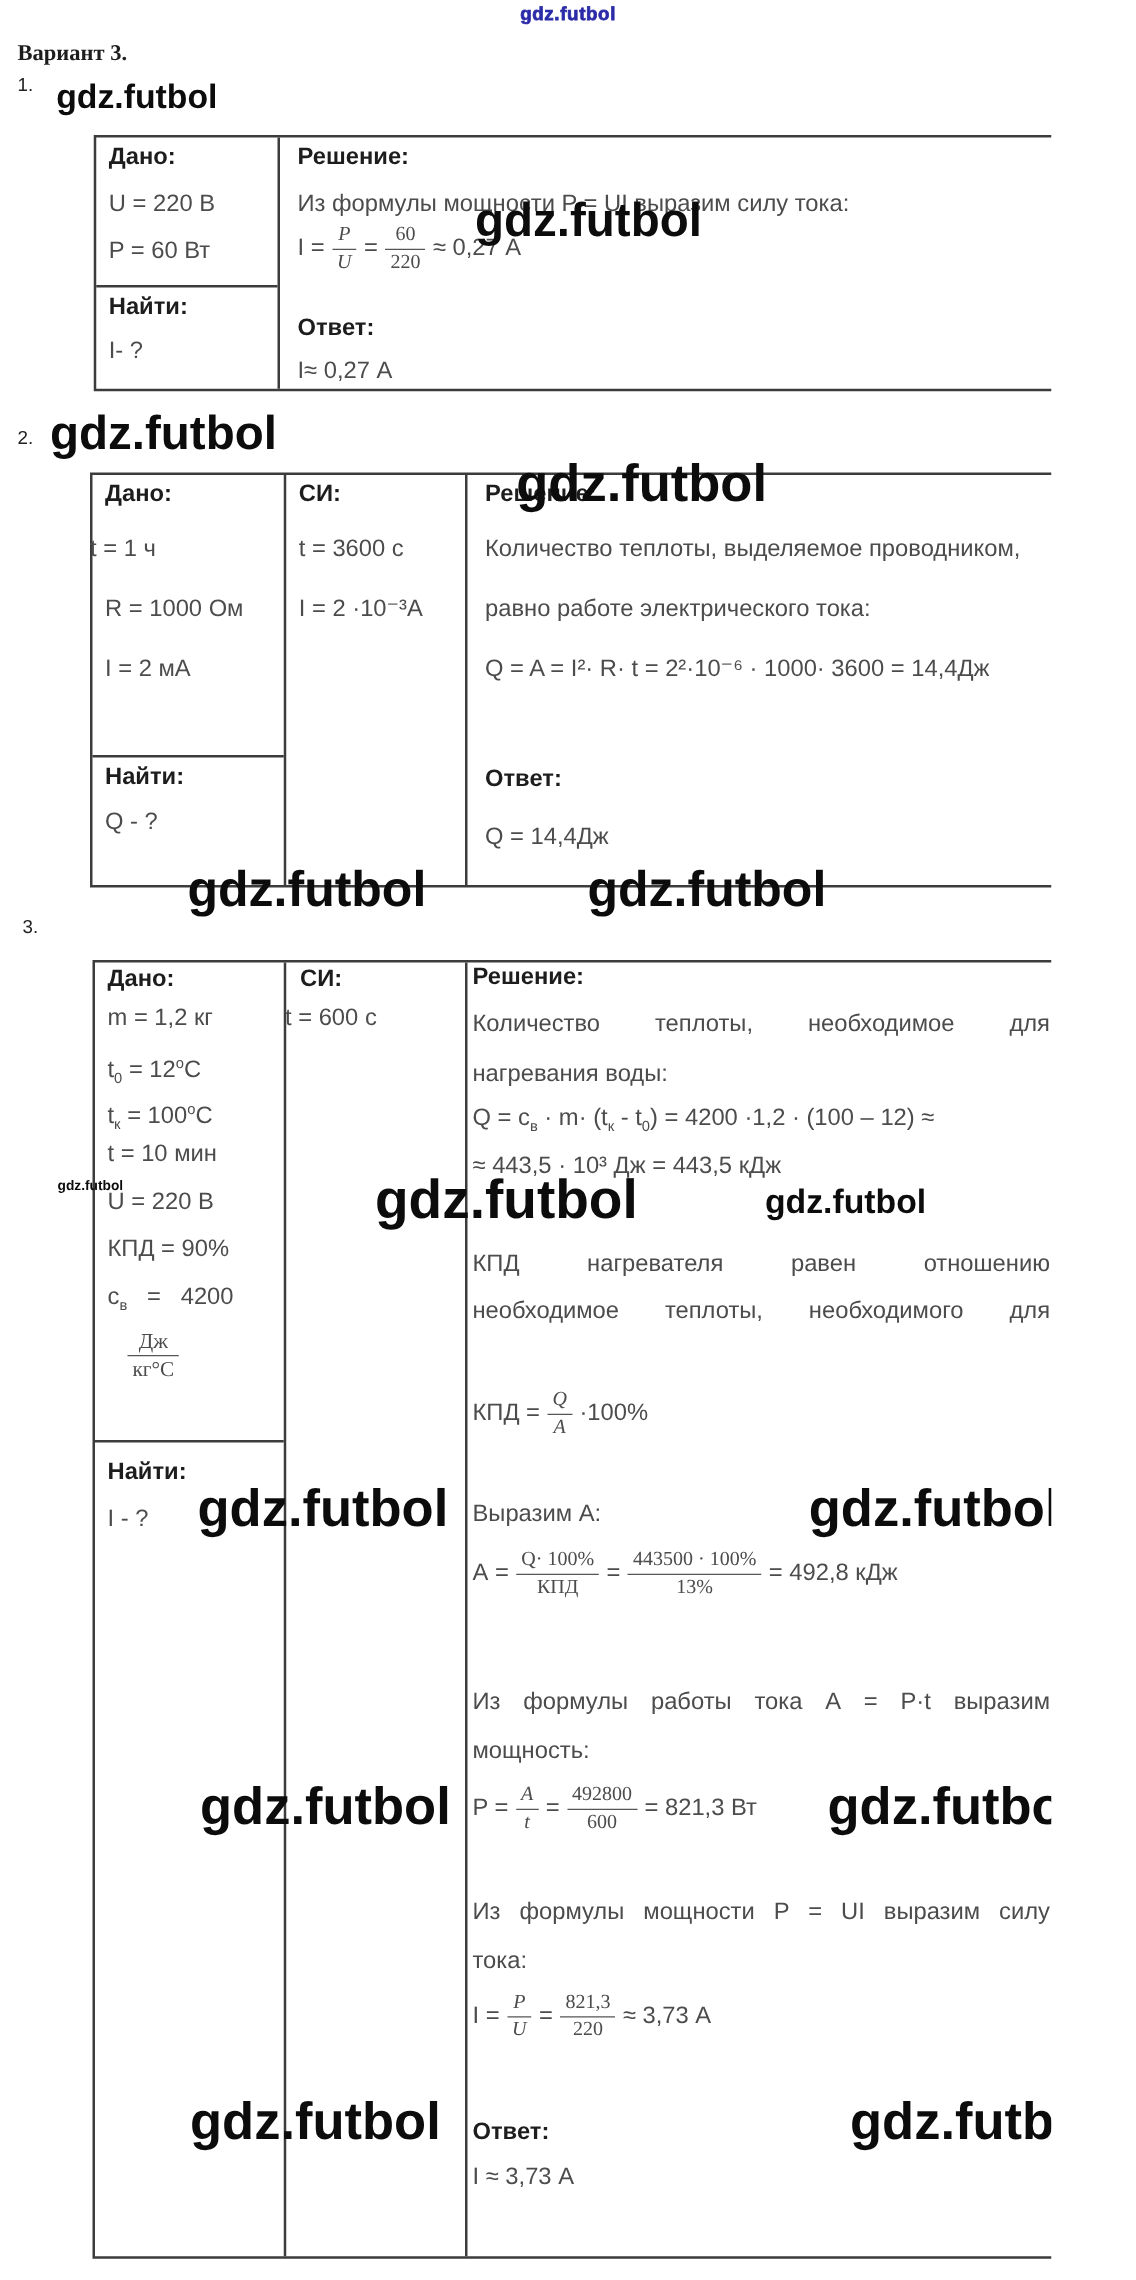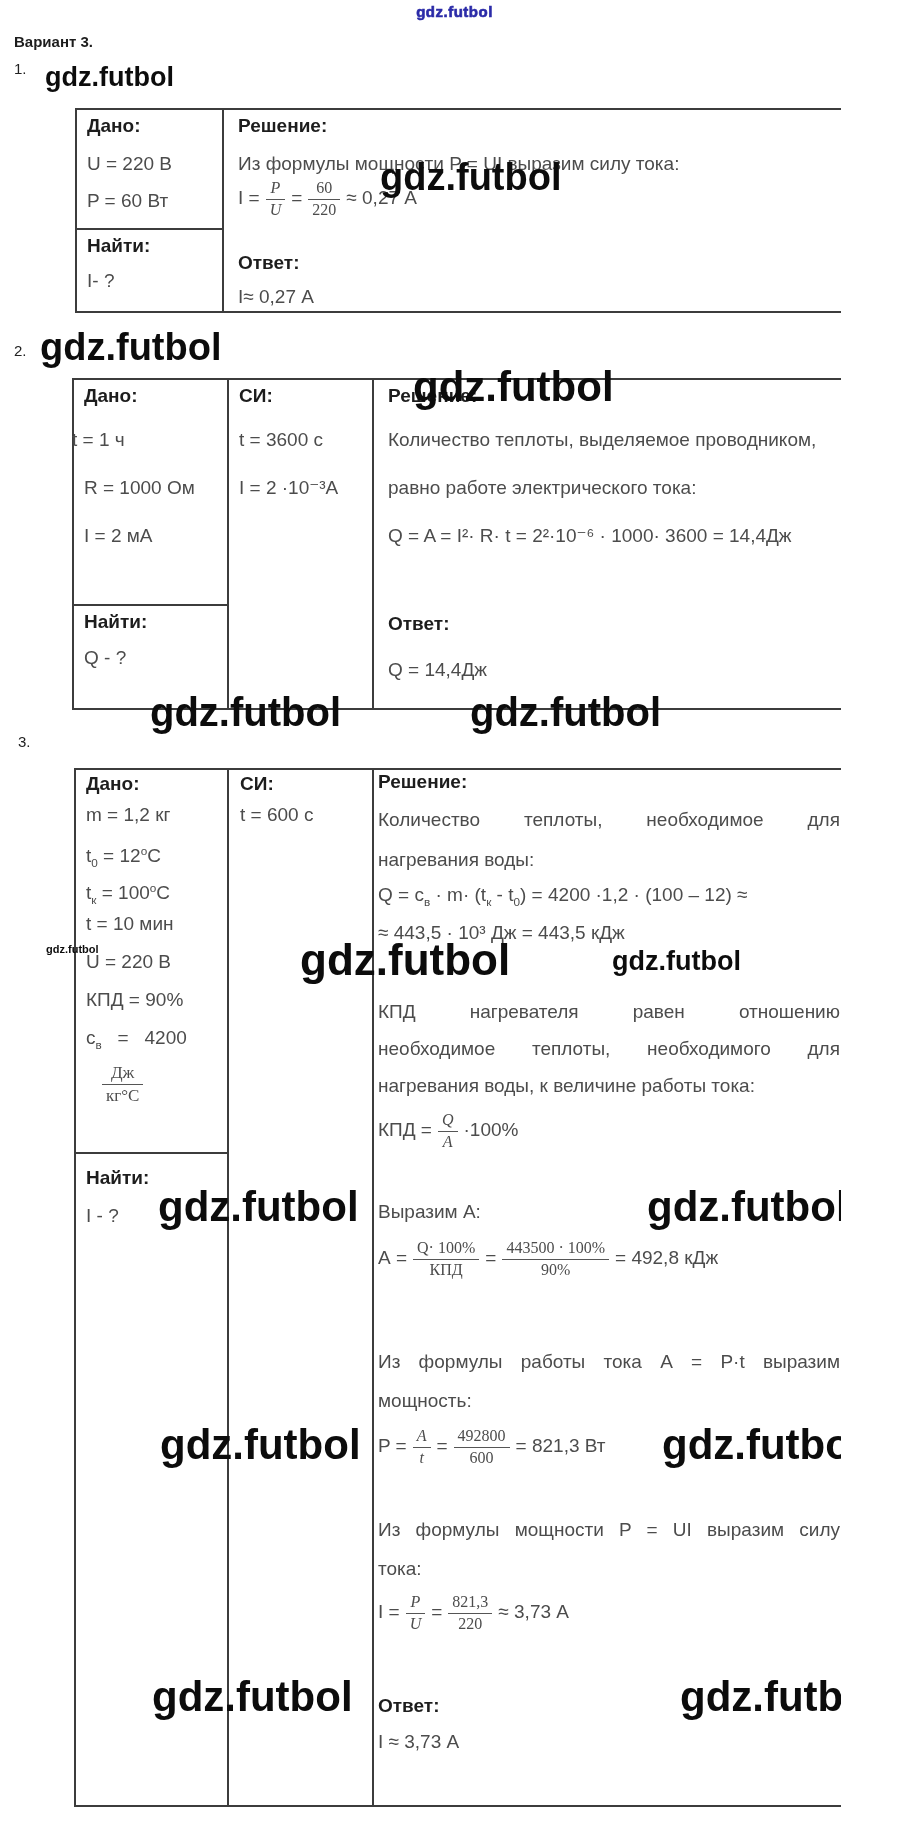--- a/index.html
+++ b/index.html
@@ -25,21 +25,21 @@
   sup{font-size:0.62em;}
   .numlbl{position:absolute;font-size:15px;color:#222;}
 </style>
 </head>
 <body>
 
 <div id="page">
 
   <div class="wm-blue" style="top:3px;">gdz.futbol</div>
 
-  <div class="line hdr" style="left:14px;top:30px;font-size:15px;">Вариант 3.</div>
+  <div class="line hdr" style="left:14px;top:30px;font-size:18px;font-family:Liberation Serif, serif;">Вариант 3.</div>
 
   <div class="numlbl" style="left:14px;top:60px;">1.</div>
   <div class="wm" style="left:45px;top:64px;font-size:27px;">gdz.futbol</div>
 
   <div class="tbl" style="left:75px;top:108px;width:796px;height:201px;">
     <div class="vline" style="left:145px;"></div>
     <div class="hseg" style="left:0;top:118px;width:145px;"></div>
   </div>
   <div class="line hdr" style="left:87px;top:114px;">Дано:</div>
   <div class="line" style="left:87px;top:152px;">U = 220 В</div>
@@ -103,46 +103,45 @@
   <div class="line" style="left:86px;top:988px;">КПД = 90%</div>
   <div class="line" style="left:86px;top:1026px;">с<sub>в</sub>&nbsp;&nbsp;&nbsp;=&nbsp;&nbsp;&nbsp;4200</div>
   <div class="frac" style="position:absolute;left:96px;top:1062px;font-size:17px;">
     <span class="num">Дж</span>
       <span class="den">кг°C</span>
   </div>
   <div class="line hdr" style="left:86px;top:1166px;">Найти:</div>
   <div class="line" style="left:86px;top:1204px;">I - ?</div>
 
   <div class="line hdr" style="left:240px;top:772px;">СИ:</div>
-  <div class="line" style="left:240px;top:803px;">t = 600 с</div>
+  <div class="line" style="left:228px;top:803px;">t = 600 с</div>
 
   <div class="line hdr" style="left:378px;top:770px;">Решение:</div>
   <div class="line just" style="left:378px;top:808px;">Количество теплоты, необходимое для</div>
   <div class="line" style="left:378px;top:848px;">нагревания воды:</div>
   <div class="line" style="left:378px;top:883px;">Q = с<sub>в</sub> · m· (t<sub>к</sub> - t<sub>0</sub>) = 4200 ·1,2 · (100 – 12) ≈</div>
   <div class="line" style="left:378px;top:921px;">≈ 443,5 · 10³ Дж = 443,5 кДж</div>
 
   <div class="wm" style="left:46px;top:944px;font-size:11px;">gdz.futbol</div>
   <div class="wm" style="left:300px;top:938px;font-size:44px;">gdz.futbol</div>
   <div class="wm" style="left:612px;top:948px;font-size:27px;">gdz.futbol</div>
 
   <div class="line just" style="left:378px;top:1000px;">КПД нагревателя равен отношению</div>
   <div class="line just" style="left:378px;top:1037px;">необходимое теплоты, необходимого для</div>
-  <div class="line" style="left:378px;top:1074px;">нагревания воды, к величине работы тока:</div>
 
   <div class="fline" style="left:378px;top:1110px;">
     <span>КПД =</span><span class="frac it"><span class="num">Q</span><span class="den">A</span></span><span>·100%</span>
   </div>
 
   <div class="wm" style="left:158px;top:1186px;font-size:42px;">gdz.futbol</div>
   <div class="line" style="left:378px;top:1200px;">Выразим А:</div>
   <div class="wm" style="left:647px;top:1186px;font-size:42px;">gdz.futbol</div>
 
   <div class="fline" style="left:378px;top:1238px;">
-    <span>А =</span><span class="frac"><span class="num">Q· 100%</span><span class="den">КПД</span></span><span>=</span><span class="frac"><span class="num">443500 · 100%</span><span class="den">90%</span></span><span>= 492,8 кДж</span>
+    <span>А =</span><span class="frac"><span class="num">Q· 100%</span><span class="den">КПД</span></span><span>=</span><span class="frac"><span class="num">443500 · 100%</span><span class="den">13%</span></span><span>= 492,8 кДж</span>
   </div>
 
   <div class="line just" style="left:378px;top:1350px;">Из формулы работы тока А = P·t выразим</div>
   <div class="line" style="left:378px;top:1389px;">мощность:</div>
 
   <div class="wm" style="left:160px;top:1424px;font-size:42px;">gdz.futbol</div>
   <div class="fline" style="left:378px;top:1426px;">
     <span>P =</span><span class="frac it"><span class="num">A</span><span class="den">t</span></span><span>=</span><span class="frac"><span class="num">492800</span><span class="den">600</span></span><span>= 821,3 Вт</span>
   </div>
   <div class="wm" style="left:662px;top:1424px;font-size:42px;">gdz.futbol</div>

